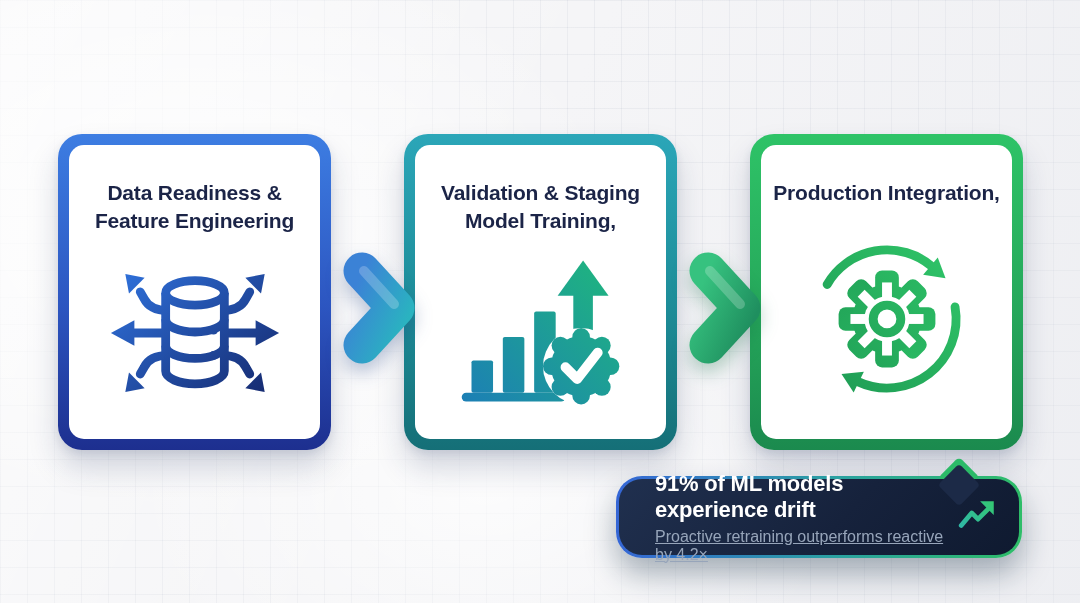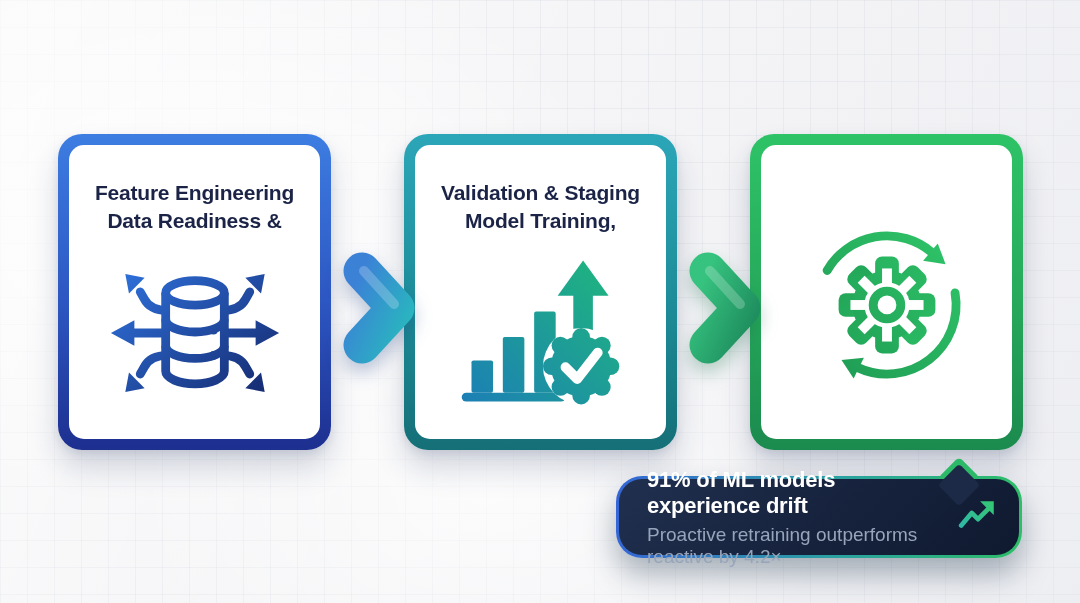--- a/index.html
+++ b/index.html
@@ -60,35 +60,35 @@
   }
   .callout-notch-inner {
     position:absolute; left:328px; top:-6px; width:30px; height:30px;
     transform:rotate(45deg); border-radius:4px; background:#1c2a47; z-index:2;
   }
   .callout-panel {
     position:absolute; inset:3px; border-radius:23px; z-index:1;
     background:linear-gradient(135deg,#20304f 0%, #16223c 55%, #0f1a30 100%);
     display:flex; align-items:center;
   }
-  .callout-text { padding-left:28px; padding-right:70px; position:relative; z-index:3; }
+  .callout-text { padding-left:36px; padding-right:70px; position:relative; z-index:3; }
   .callout-headline { color:#ffffff; font-size:22px; font-weight:700; letter-spacing:-0.2px; }
-  .callout-subtext  { color:#97a5ba; font-size:19px; margin-top:5px; }
+  .callout-subtext  { color:#97a5ba; font-size:16px; margin-top:5px;text-decoration:underline; }
   .callout-trend { position:absolute; right:20px; top:50%; transform:translateY(-50%); z-index:3; }
 </style>
 </head>
 <body>
 
 <div class="bg-soft"></div>
 
 <div class="card" id="card-1">
   <div class="card-inner">
     <div class="card-title">
+      <div>Data Readiness &amp;</div>
       <div>Feature Engineering</div>
-      <div>Data Readiness &amp;</div>
     </div>
     <div class="card-icon">
       <svg width="196" height="176" viewBox="0 0 200 180">
         <defs>
           <linearGradient id="g1" gradientUnits="userSpaceOnUse" x1="40" y1="20" x2="175" y2="170">
             <stop offset="0" stop-color="#2E6FD8"></stop>
               <stop offset="1" stop-color="#142669"></stop>
           </linearGradient>
         </defs>
         <g stroke="url(#g1)" stroke-width="9" fill="none" stroke-linecap="round" stroke-linejoin="round">
@@ -156,20 +156,21 @@
           <path d="M120,121 L132,133 L153,106" fill="none" stroke="#ffffff" stroke-width="10" stroke-linecap="round" stroke-linejoin="round"></path>
         </g>
       </svg>
     </div>
   </div>
 </div>
 
 <div class="card" id="card-3">
   <div class="card-inner">
     <div class="card-title">
+      <div>Production Integration,</div>
     </div>
     <div class="card-icon">
       <svg width="178" height="160" viewBox="0 0 180 162">
         <defs>
           <linearGradient id="g3" gradientUnits="userSpaceOnUse" x1="20" y1="145" x2="160" y2="20">
             <stop offset="0" stop-color="#1E9B54"></stop>
               <stop offset="1" stop-color="#2FC468"></stop>
           </linearGradient>
           <mask id="gear-hole">
             <rect x="0" y="0" width="180" height="162" fill="#fff"></rect>

